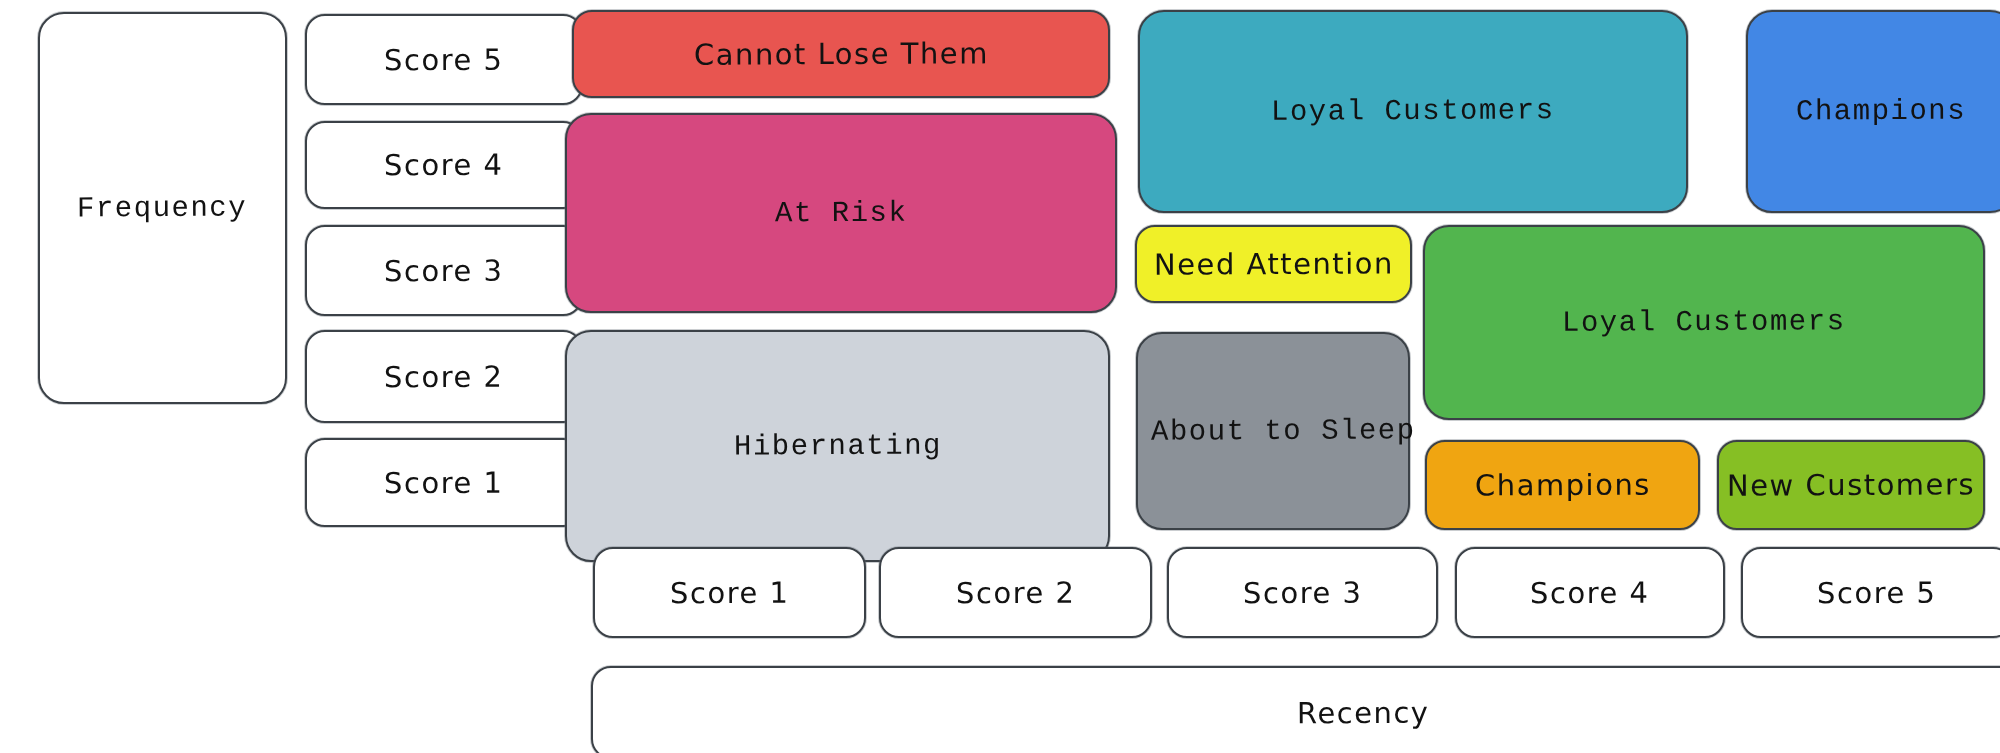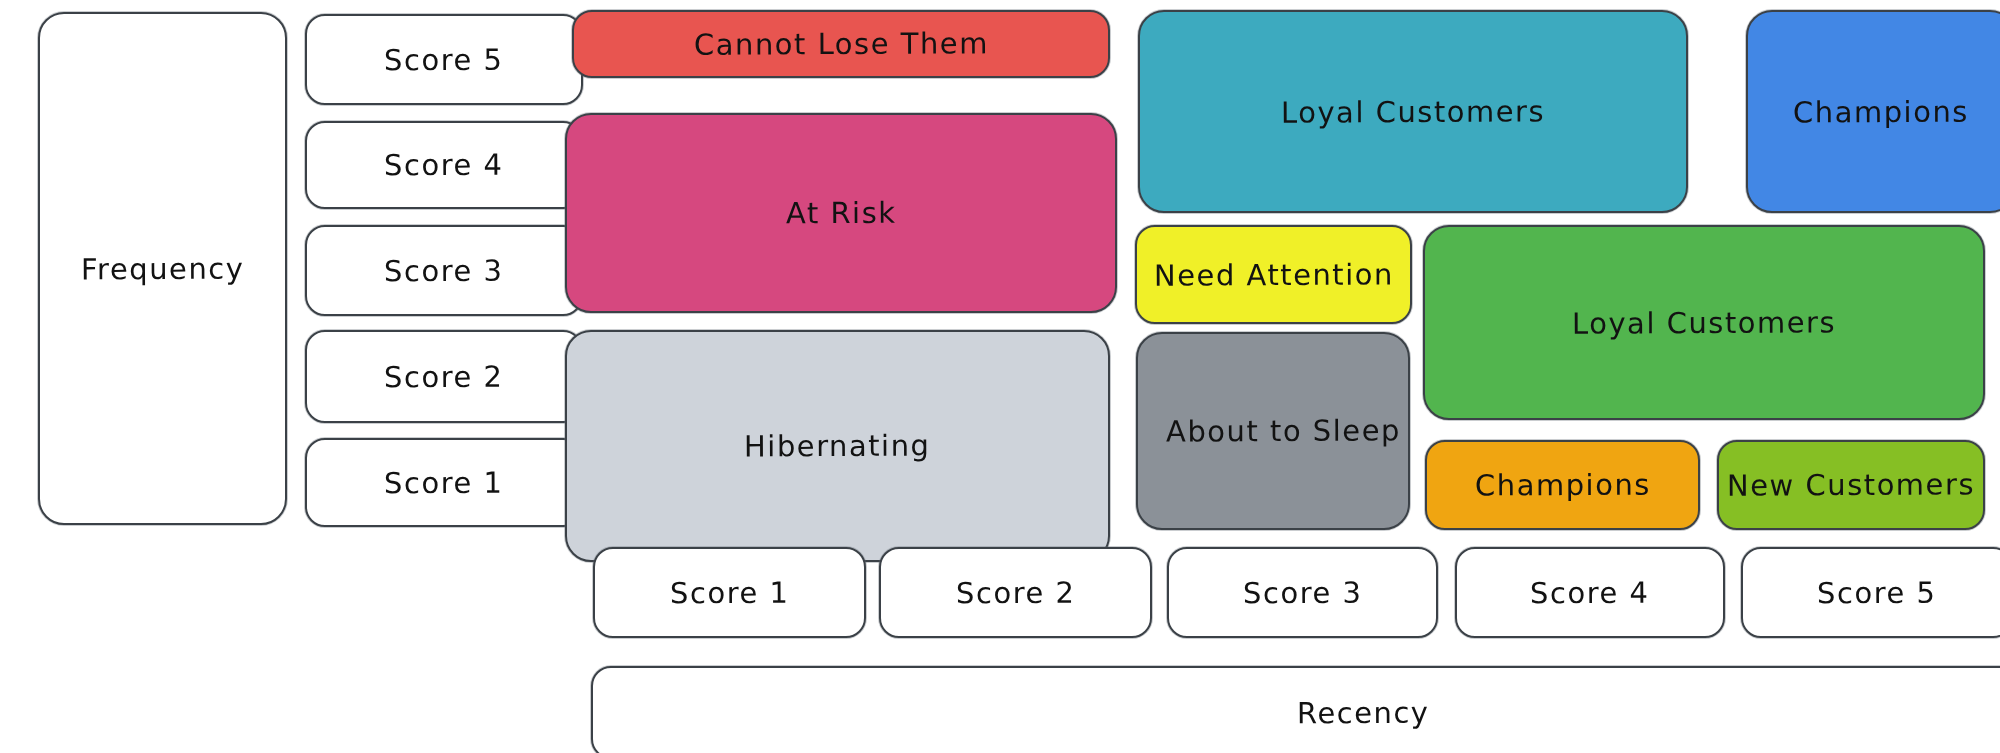--- a/index.html
+++ b/index.html
@@ -31,68 +31,68 @@
     margin-left: 28px;
   }
   .lbl {
     font-size: 29px;
     letter-spacing: 1.5px;
     color: #121212;
     white-space: nowrap;
     padding: 0 6px;
     transform: rotate(-0.3deg);
   }
-  .big-radius { border-radius: 26px; }
+  .big-radius { border-radius: 26px; font-family: Liberation Mono, monospace; }
 </style>
 </head>
 <body>
 
 <div class="canvas">
 
-  <div class="box white big-radius" style="left:10px; top:12px; width:249px; height:513px;">
+  <div class="box white big-radius" style="left:10px; top:12px; width:249px; height:392px;">
     <span class="lbl">Frequency</span>
   </div>
 
   <div class="box white" style="left:277px; top:14px; width:278px; height:91px;">
     <span class="lbl">Score 5</span>
   </div>
   <div class="box white" style="left:277px; top:121px; width:278px; height:88px;">
     <span class="lbl">Score 4</span>
   </div>
   <div class="box white" style="left:277px; top:225px; width:278px; height:91px;">
     <span class="lbl">Score 3</span>
   </div>
   <div class="box white" style="left:277px; top:330px; width:278px; height:93px;">
     <span class="lbl">Score 2</span>
   </div>
   <div class="box white" style="left:277px; top:438px; width:278px; height:89px;">
     <span class="lbl">Score 1</span>
   </div>
 
-  <div class="box" style="left: 572px; top: 10px; width: 538px; height: 68px; background-color: rgb(232, 85, 80);">
+  <div class="box" style="left: 572px; top: 10px; width: 538px; height: 88px; background-color: rgb(232, 85, 80);">
     <span class="lbl">Cannot Lose Them</span>
   </div>
 
   <div class="box big-radius" style="left: 565px; top: 113px; width: 552px; height: 200px; background-color: rgb(214, 72, 127);">
     <span class="lbl">At Risk</span>
   </div>
 
   <div class="box big-radius" style="left: 565px; top: 330px; width: 545px; height: 232px; background-color: rgb(206, 211, 218);">
     <span class="lbl">Hibernating</span>
   </div>
 
   <div class="box big-radius" style="left: 1138px; top: 10px; width: 550px; height: 203px; background-color: rgb(61, 170, 191);">
     <span class="lbl">Loyal Customers</span>
   </div>
 
   <div class="box big-radius" style="left: 1712px; top: 10px; width: 270px; height: 203px; background-color: rgb(66, 135, 229); margin-left: 34px;">
     <span class="lbl">Champions</span>
   </div>
 
-  <div class="box" style="left: 1135px; top: 225px; width: 277px; height: 99px; background-color: rgb(240, 240, 40);">
+  <div class="box" style="left: 1135px; top: 225px; width: 277px; height: 78px; background-color: rgb(240, 240, 40);">
     <span class="lbl">Need Attention</span>
   </div>
 
   <div class="box big-radius" style="left: 1423px; top: 225px; width: 562px; height: 195px; background-color: rgb(82, 181, 78);">
     <span class="lbl">Loyal Customers</span>
   </div>
 
   <div class="box big-radius" style="left: 1136px; top: 332px; width: 274px; height: 198px; background-color: rgb(139, 145, 152); padding-left: 20px;">
     <span class="lbl">About to Sleep</span>
   </div>

